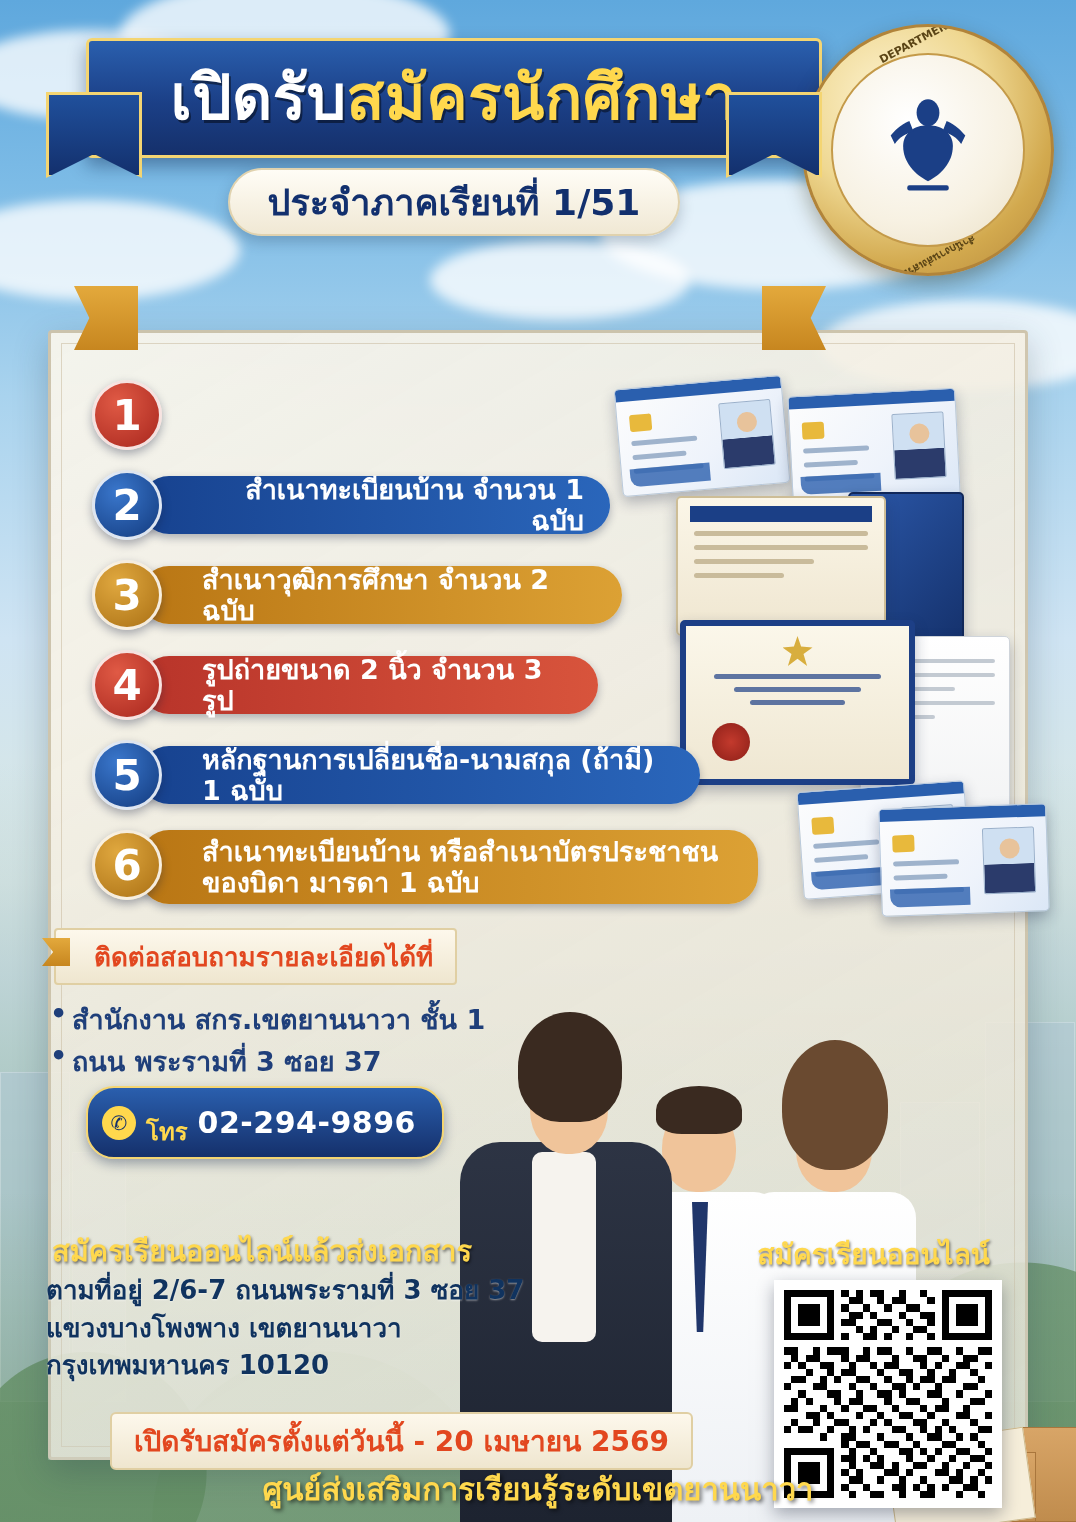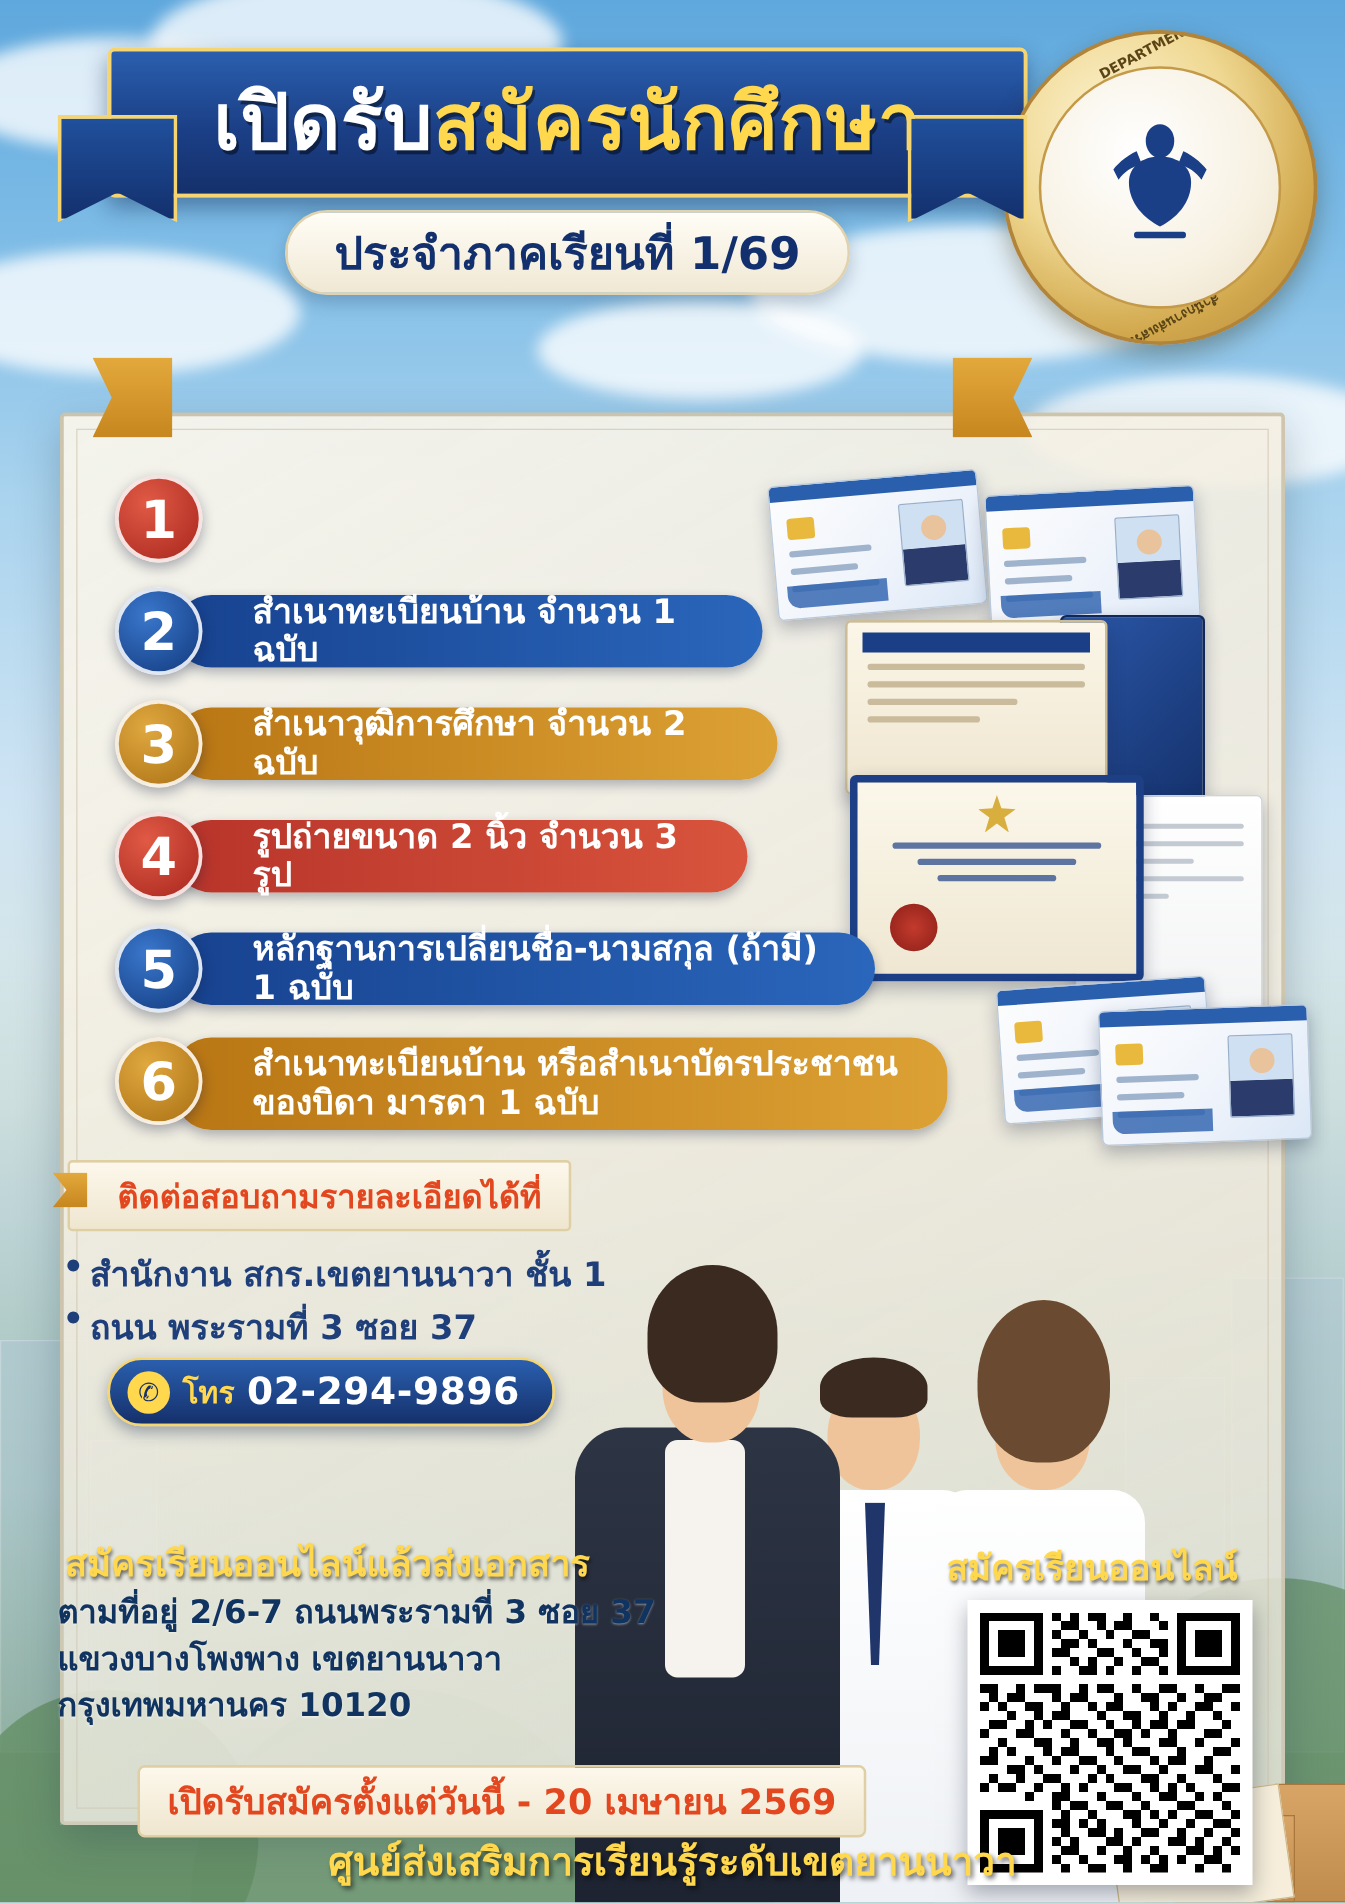--- a/index.html
+++ b/index.html
@@ -298,21 +298,21 @@
   .phone-pill {
     position: absolute; left: 86px; top: 1086px;
     display: flex; align-items: center; gap: 10px;
     background: linear-gradient(to bottom,#2a5fae,#15306b);
     border: 2px solid #f4d572;
     border-radius: 28px;
     padding: 6px 26px 6px 14px;
     box-shadow: 0 5px 12px rgba(10,30,70,.35);
   }
   .phone-ic { width: 34px; height: 34px; border-radius: 50%; background:#ffd84d; color:#15306b; display:flex; align-items:center; justify-content:center; font-size: 20px;}
-  .phone-lbl { color: #ffd84d; font-size: 24px; font-weight: 700;}
+  .phone-lbl { color: #ffd84d; font-size: 24px; font-weight: 700; margin-top: 18px;}
   .phone-num { color: #ffffff; font-size: 30px; font-weight: 700; letter-spacing: .5px;}
 
   
   .apply-online-head {
     position: absolute; left: 52px; top: 1228px;
     color: #ffd84d; font-size: 29px; font-weight: 700;
     text-shadow: 1px 2px 3px rgba(0,0,0,.55);
   }
   .addr {
     position: absolute; left: 46px; top: 1272px;
@@ -386,21 +386,21 @@
   <div class="paper-fade"></div>
 
   <div class="ribbon-tail l"></div>
   <div class="ribbon-tail r"></div>
   <div class="ribbon-top">
     <div class="title-main">
       <span class="w">เปิดรับ</span><span class="y">สมัครนักศึกษา</span>
     </div>
   </div>
 
-  <div class="term">ประจำภาคเรียนที่ 1/69</div>
+  <div class="term">ประจำภาคเรียนที่ 1/51</div>
 
   <div class="seal">
     <div class="seal-text">
       <span style="transform: rotate(-118deg) translate(108px,0) rotate(90deg);">DEPARTMENT OF LEARNING ENCOURAGEMENT</span>
       <span style="transform: rotate(62deg) translate(108px,0) rotate(90deg);">สำนักงานส่งเสริมการเรียนรู้ประจำกรุงเทพมหานคร</span>
     </div>
     <div class="inner">
       <div class="emblem">
         <svg viewBox="0 0 100 110" width="104" height="114" aria-hidden="true">
           <g fill="#1b3f86">
@@ -480,21 +480,21 @@
     <div class="wave"></div>
   </div>
 
   <div class="list">
 
     <div class="row">
       <div class="num" style="background:radial-gradient(circle at 35% 30%,#e05a45,#a8261d);">1</div>
     </div>
 
     <div class="row">
-      <div class="pill" style="width:470px; background:linear-gradient(to right,#17428f,#2a66bb);">สำเนาทะเบียนบ้าน จำนวน 1 ฉบับ</div>
+      <div class="pill" style="width:470px; background:linear-gradient(to right,#17428f,#2a66bb);text-align:right;">สำเนาทะเบียนบ้าน จำนวน 1 ฉบับ</div>
       <div class="num" style="background:radial-gradient(circle at 35% 30%,#3a77cc,#123a7e);">2</div>
     </div>
 
     <div class="row">
       <div class="pill" style="width:482px; background:linear-gradient(to right,#b97614,#dca134);">สำเนาวุฒิการศึกษา จำนวน 2 ฉบับ</div>
       <div class="num" style="background:radial-gradient(circle at 35% 30%,#e0a83f,#aa7014);">3</div>
     </div>
 
     <div class="row">
       <div class="pill" style="width:458px; background:linear-gradient(to right,#b8342a,#d8543c);">รูปถ่ายขนาด 2 นิ้ว จำนวน 3 รูป</div>

